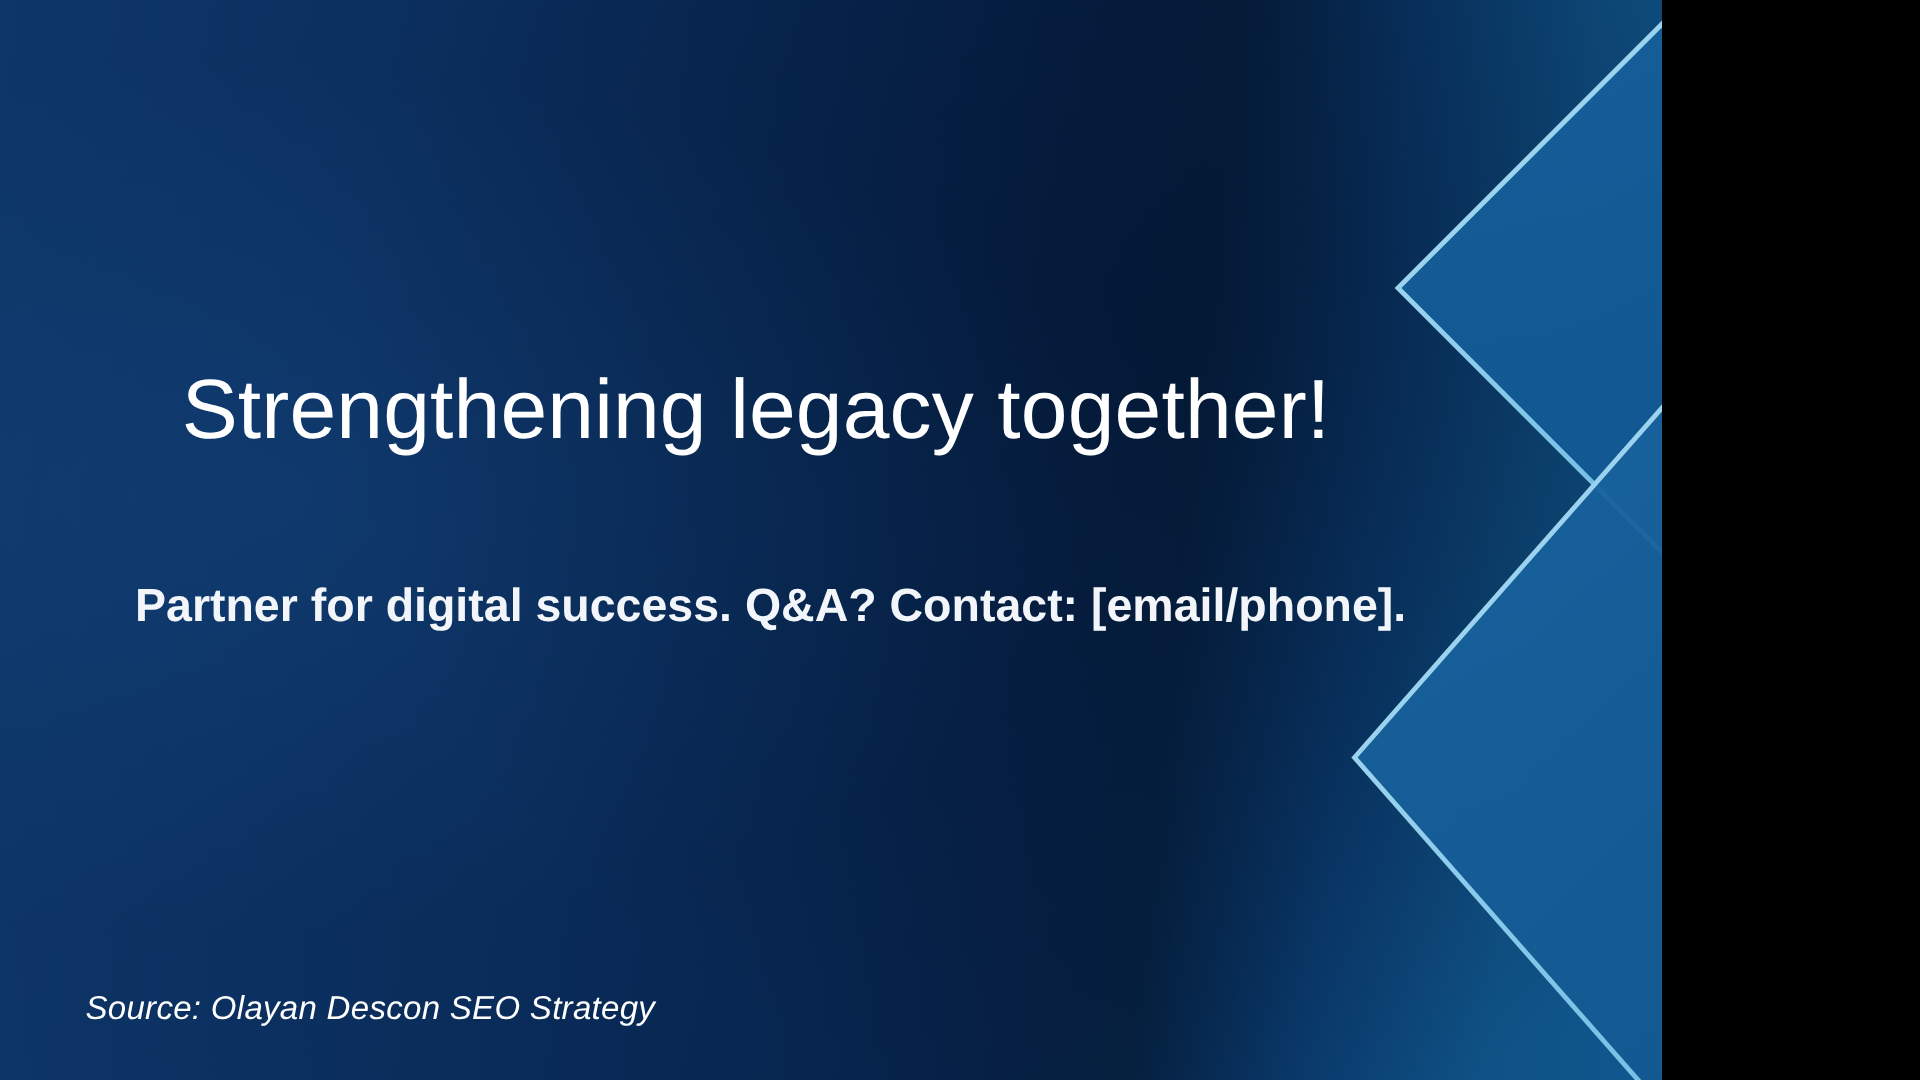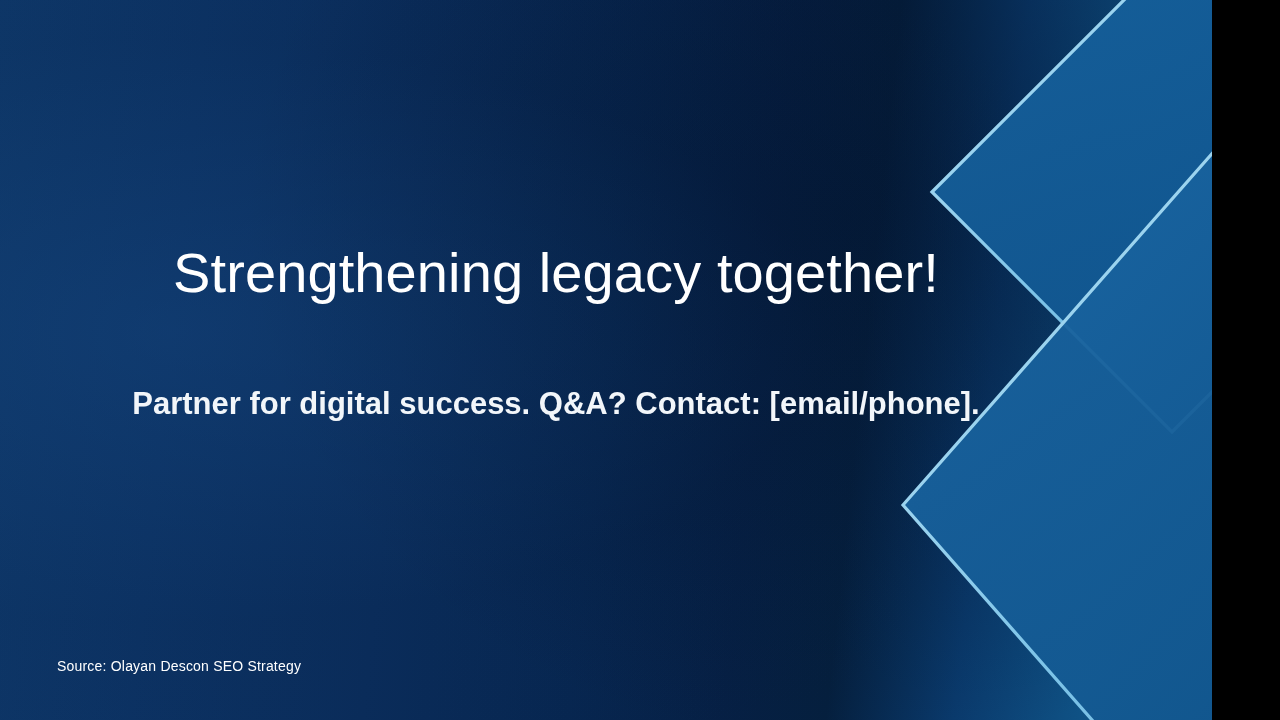--- a/index.html
+++ b/index.html
@@ -7,21 +7,21 @@
     margin: 0;
     padding: 0;
     background: #000;
   }
   body {
     font-family: "Liberation Sans", sans-serif;
   }
 
   .slide {
     position: relative;
-    width: 1212px;
+    width: 1108px;
     height: 720px;
     overflow: hidden;
     background: #b91c1c;
   }
 
   
   .bg-base {
     position: absolute;
     inset: 0;
     background: linear-gradient(100deg,
@@ -92,21 +92,22 @@
     line-height: 1.2;
     font-weight: 700;
     white-space: nowrap;
   }
 
   .source-note {
     position: absolute;
     left: 57px;
     top: 658px;
     color: #ffffff;
-    font-size: 14px;
+    font-size: 22px;
+    font-style: italic;
     line-height: 1.25;
     letter-spacing: 0.2px;
   }
 </style>
 </head>
 <body>
 
 <div class="slide">
 
   <div class="bg-base"></div>

